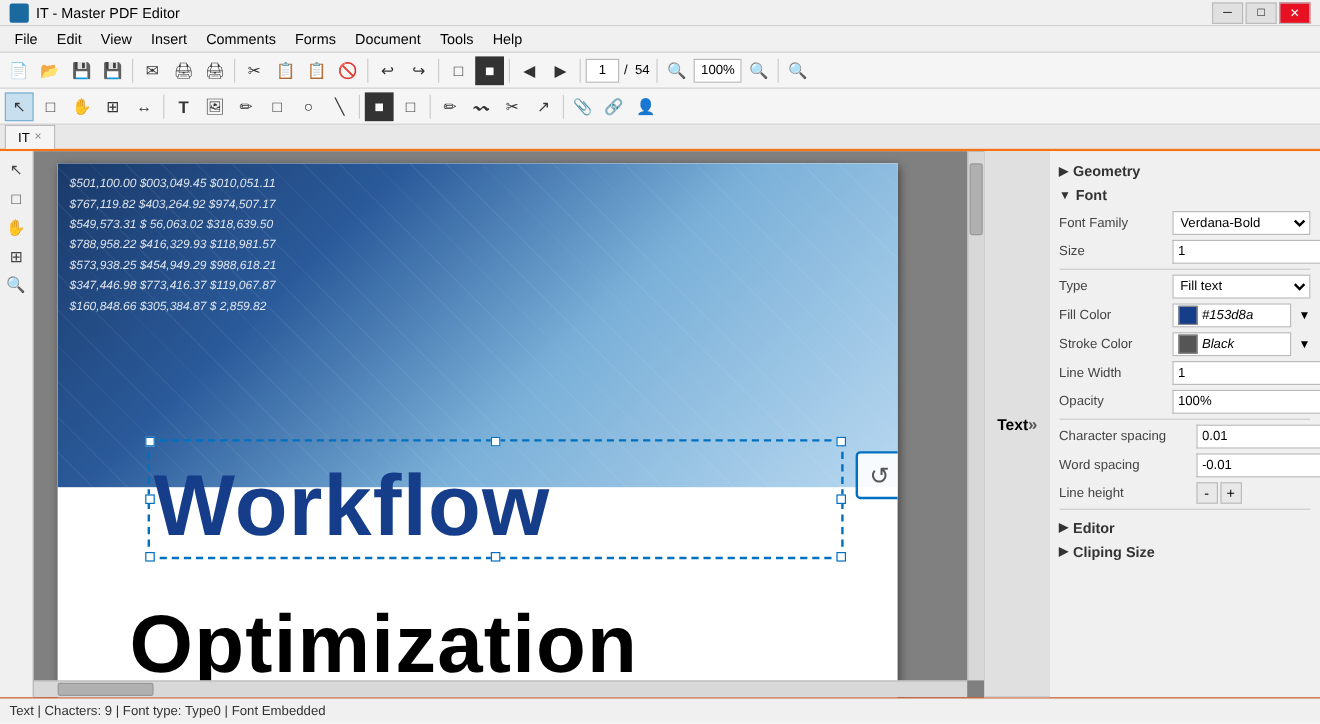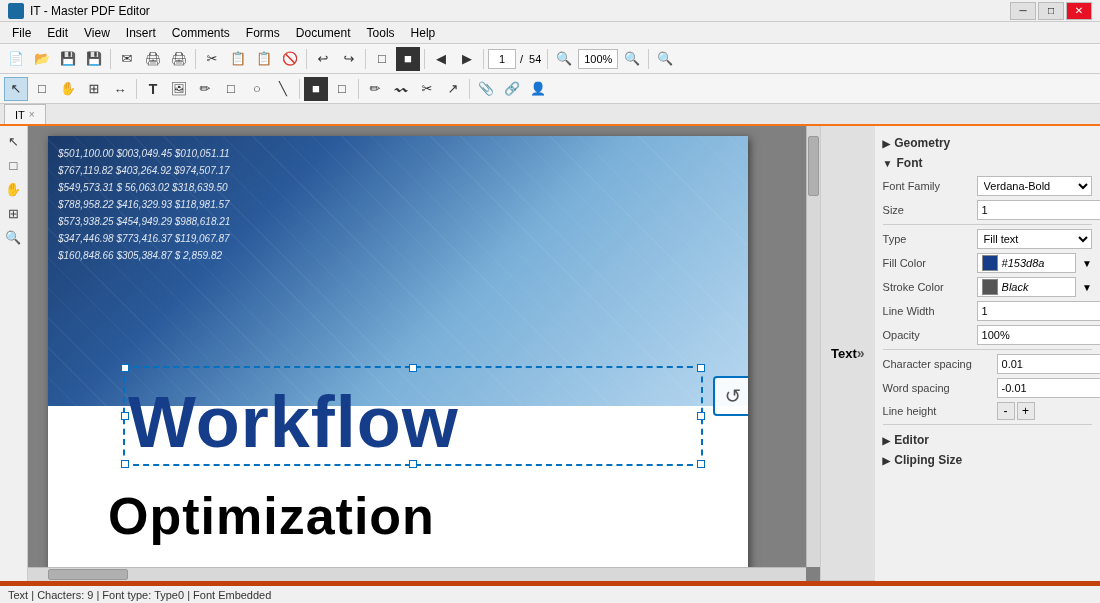--- a/index.html
+++ b/index.html
@@ -233,24 +233,24 @@
       position: absolute;
       top: 245px; left: 80px;
       font-family: 'Verdana', sans-serif;
       font-weight: bold;
       font-size: 72px;
       color: #153d8a;
       letter-spacing: 1px;
     }
     #optimization-text {
       position: absolute;
-      top: 350px; left: 60px;
+      top: 362px; left: 60px;
       font-family: 'Verdana', sans-serif;
       font-weight: bold;
-      font-size: 52px;
+      font-size: 68px;
       color: #000000;
       letter-spacing: 1px;
     }
 
     
     #rotate-icon {
       position: absolute;
       top: 240px; left: 665px;
       width: 40px; height: 40px;
       border: 2px solid #0070c0;
@@ -371,21 +371,21 @@
       background: #e8e8e8;
       display: flex; align-items: center; justify-content: center;
       font-size: 12px;
       cursor: pointer;
     }
 
     
     #status-bar {
       background: #f0f0f0;
       height: 22px;
-      border-top: 5px solid #c2410c;
+      border-top: 1px solid #c2410c;
       display: flex;
       align-items: center;
       padding: 0 8px;
       font-size: 11px;
       color: #333;
     }
 
     .divider-line {
       height: 1px;
       background: #ccc;

